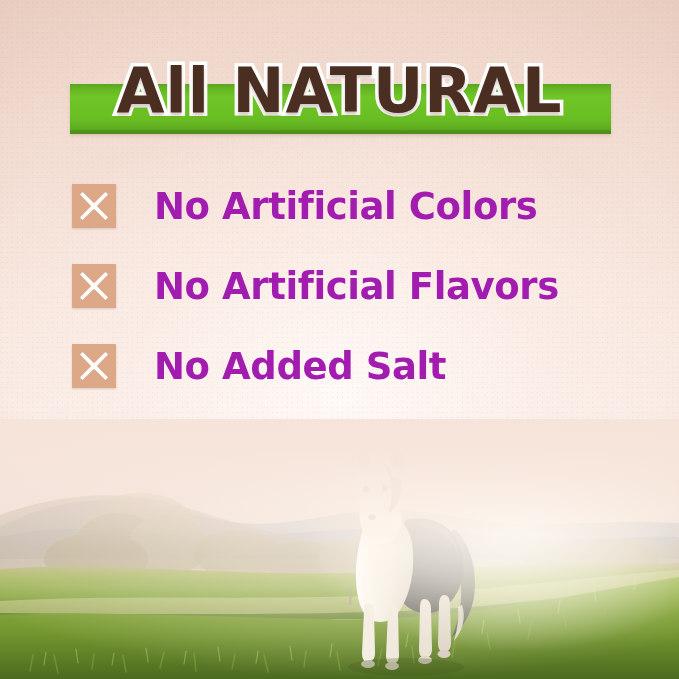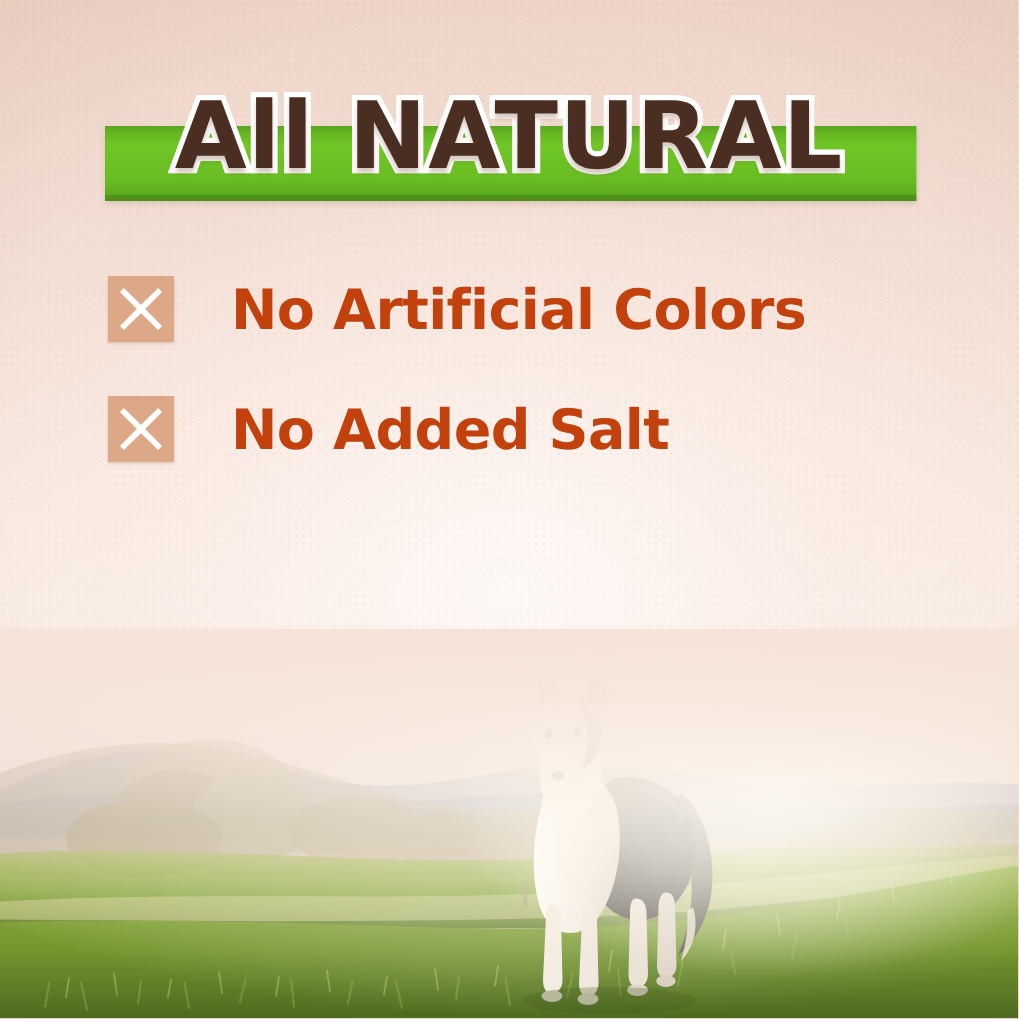--- a/index.html
+++ b/index.html
@@ -108,21 +108,21 @@
     background: #dca887;
     box-shadow: 0 1px 2px rgba(140,95,75,0.25);
   }
   .x-box svg { display: block; }
   .feature-label {
     margin-left: 38px;
     font-family: "DejaVu Sans", sans-serif;
     font-weight: bold;
     font-size: 37px;
     letter-spacing: -0.4px;
-    color: #c2410c;
+    color: #a21caf;
     white-space: nowrap;
     text-shadow: 0 1px 1px rgba(255,255,255,0.5);
   }
 
   
   #photo {
     position: absolute;
     left: 0;
     bottom: 0;
     width: 679px;
@@ -165,20 +165,28 @@
 
     <div class="feature-row">
       <div class="x-box">
         <svg width="44" height="44" viewBox="0 0 44 44" aria-hidden="true">
           <path d="M10.5 8 L22 19.2 L33.5 8 L36 10.6 L24.8 22 L36 33.4 L33.5 36 L22 24.8 L10.5 36 L8 33.4 L19.2 22 L8 10.6 Z" fill="#ffffff"></path>
         </svg>
       </div>
       <div class="feature-label">No Artificial Colors</div>
     </div>
 
+    <div class="feature-row">
+      <div class="x-box">
+        <svg width="44" height="44" viewBox="0 0 44 44" aria-hidden="true">
+          <path d="M10.5 8 L22 19.2 L33.5 8 L36 10.6 L24.8 22 L36 33.4 L33.5 36 L22 24.8 L10.5 36 L8 33.4 L19.2 22 L8 10.6 Z" fill="#ffffff"></path>
+        </svg>
+      </div>
+      <div class="feature-label">No Artificial Flavors</div>
+    </div>
 
 
     <div class="feature-row">
       <div class="x-box">
         <svg width="44" height="44" viewBox="0 0 44 44" aria-hidden="true">
           <path d="M10.5 8 L22 19.2 L33.5 8 L36 10.6 L24.8 22 L36 33.4 L33.5 36 L22 24.8 L10.5 36 L8 33.4 L19.2 22 L8 10.6 Z" fill="#ffffff"></path>
         </svg>
       </div>
       <div class="feature-label">No Added Salt</div>
     </div>

